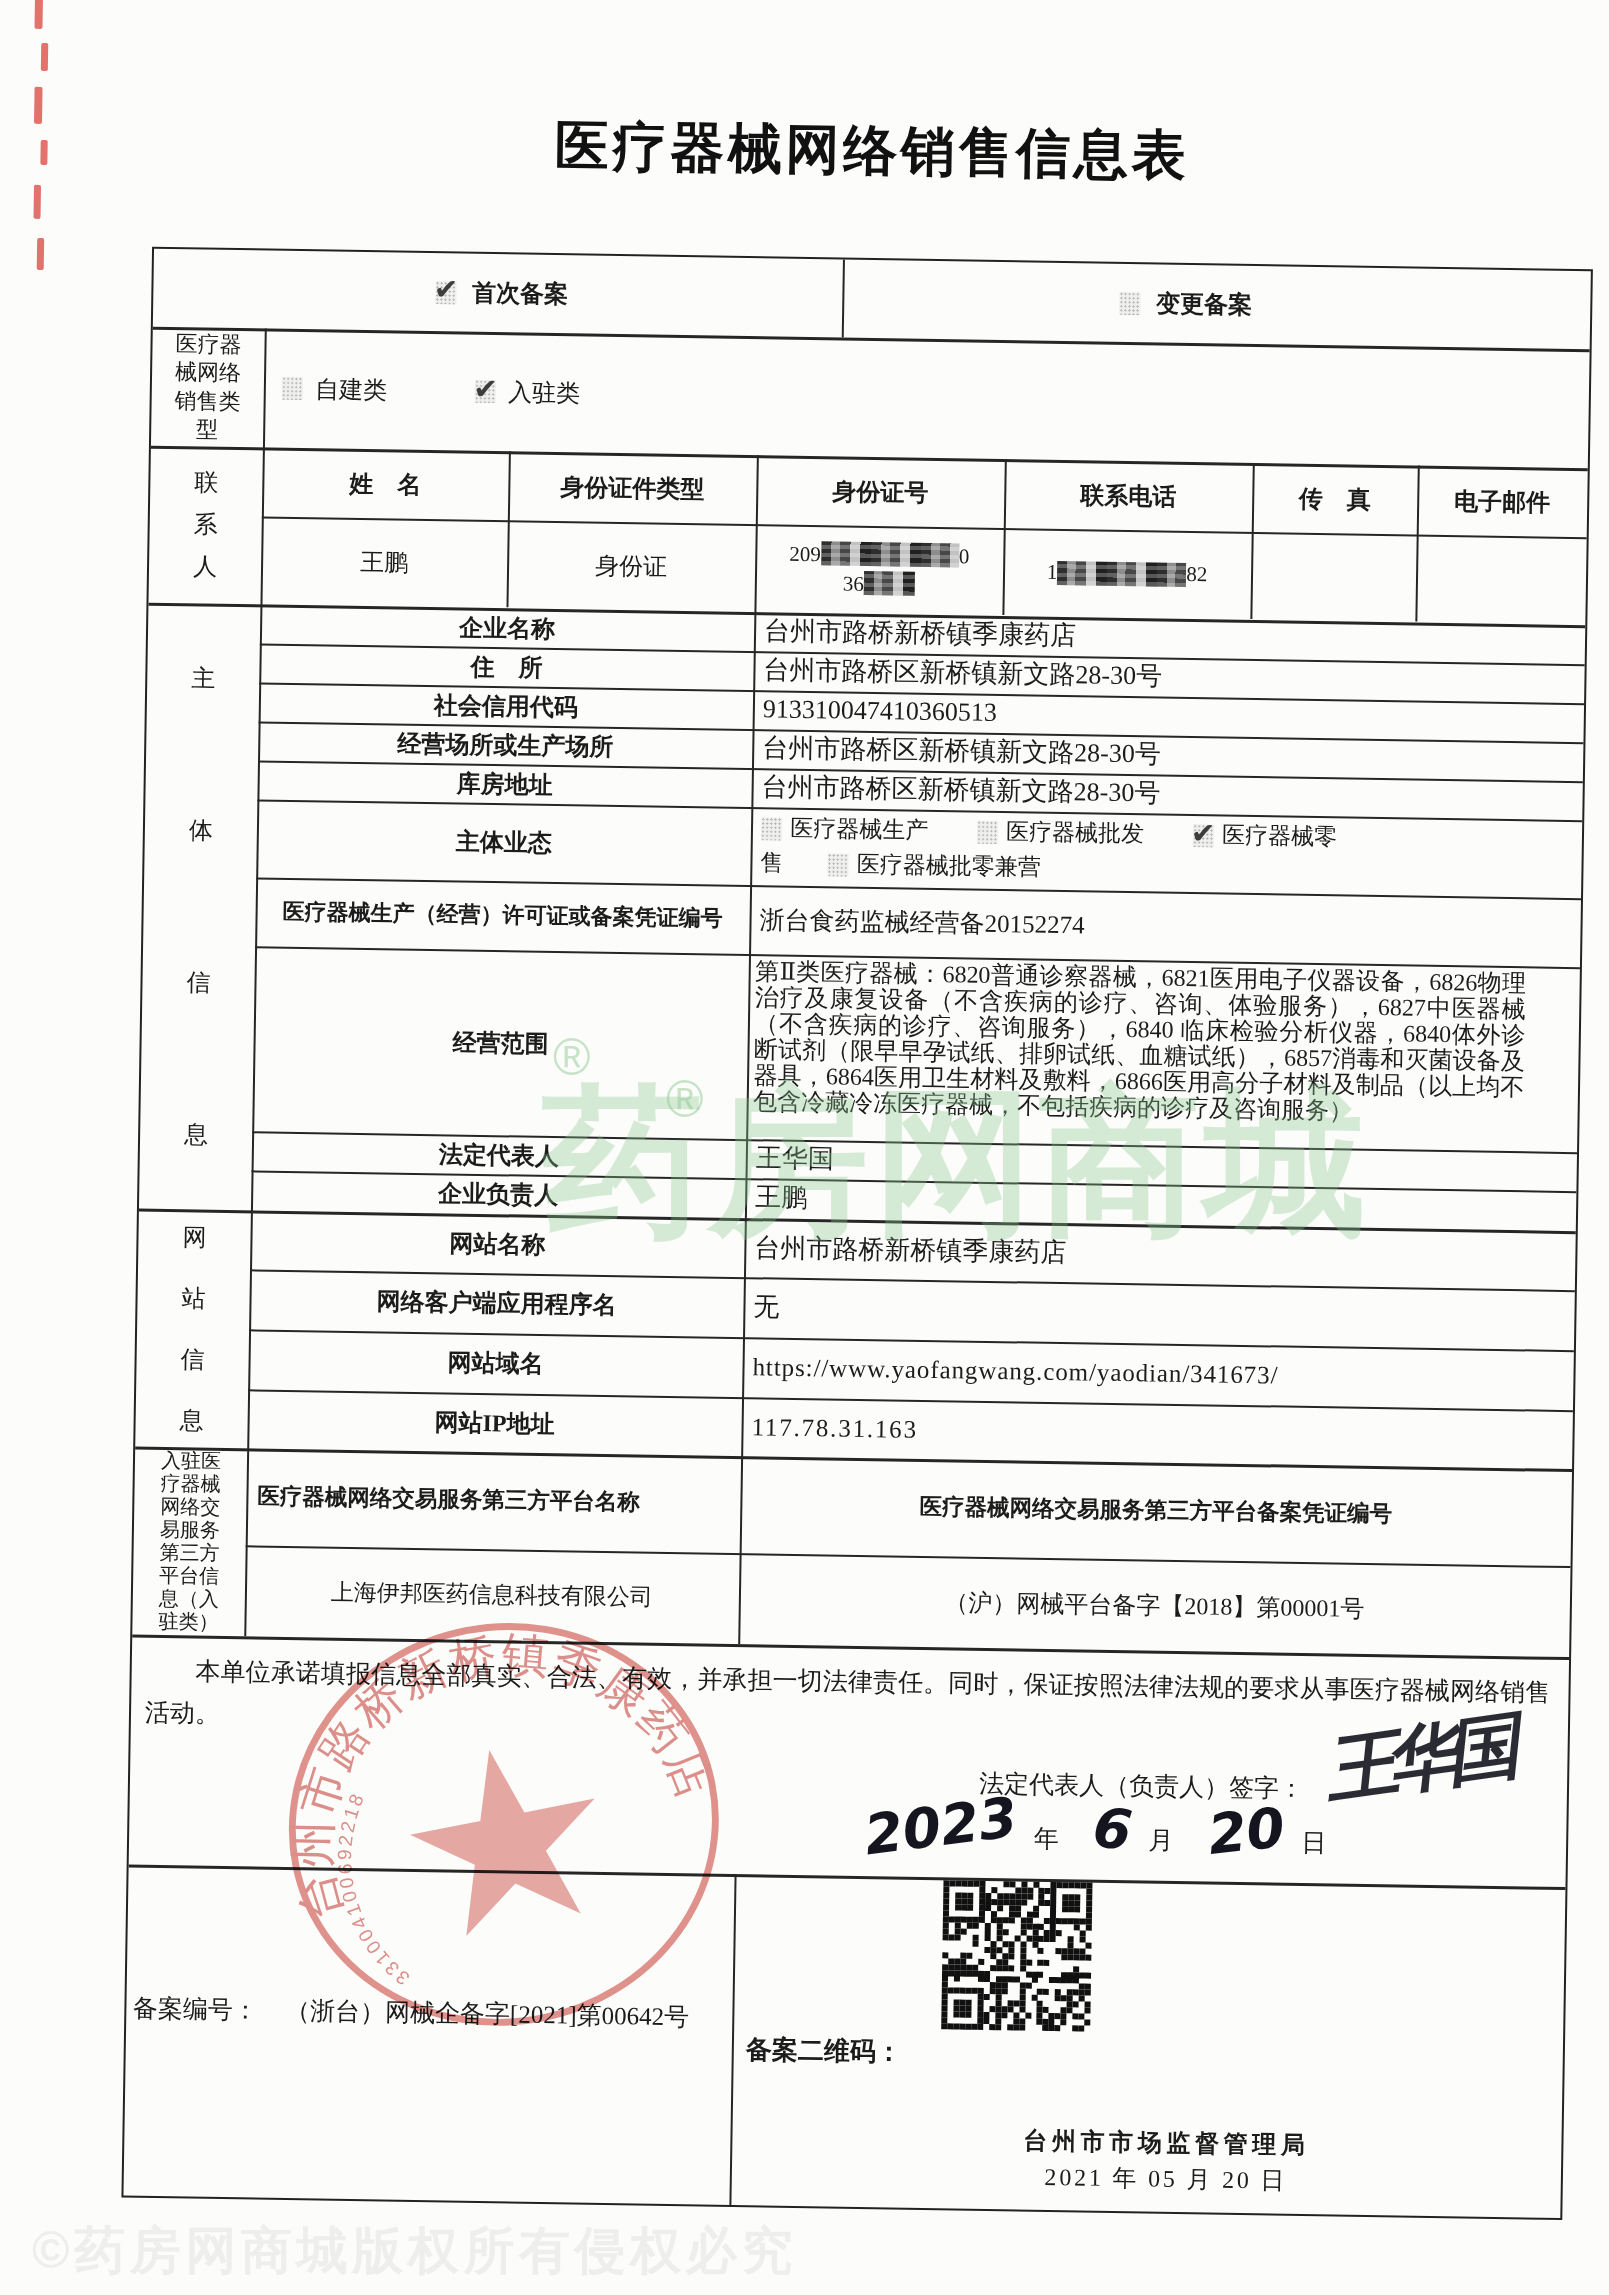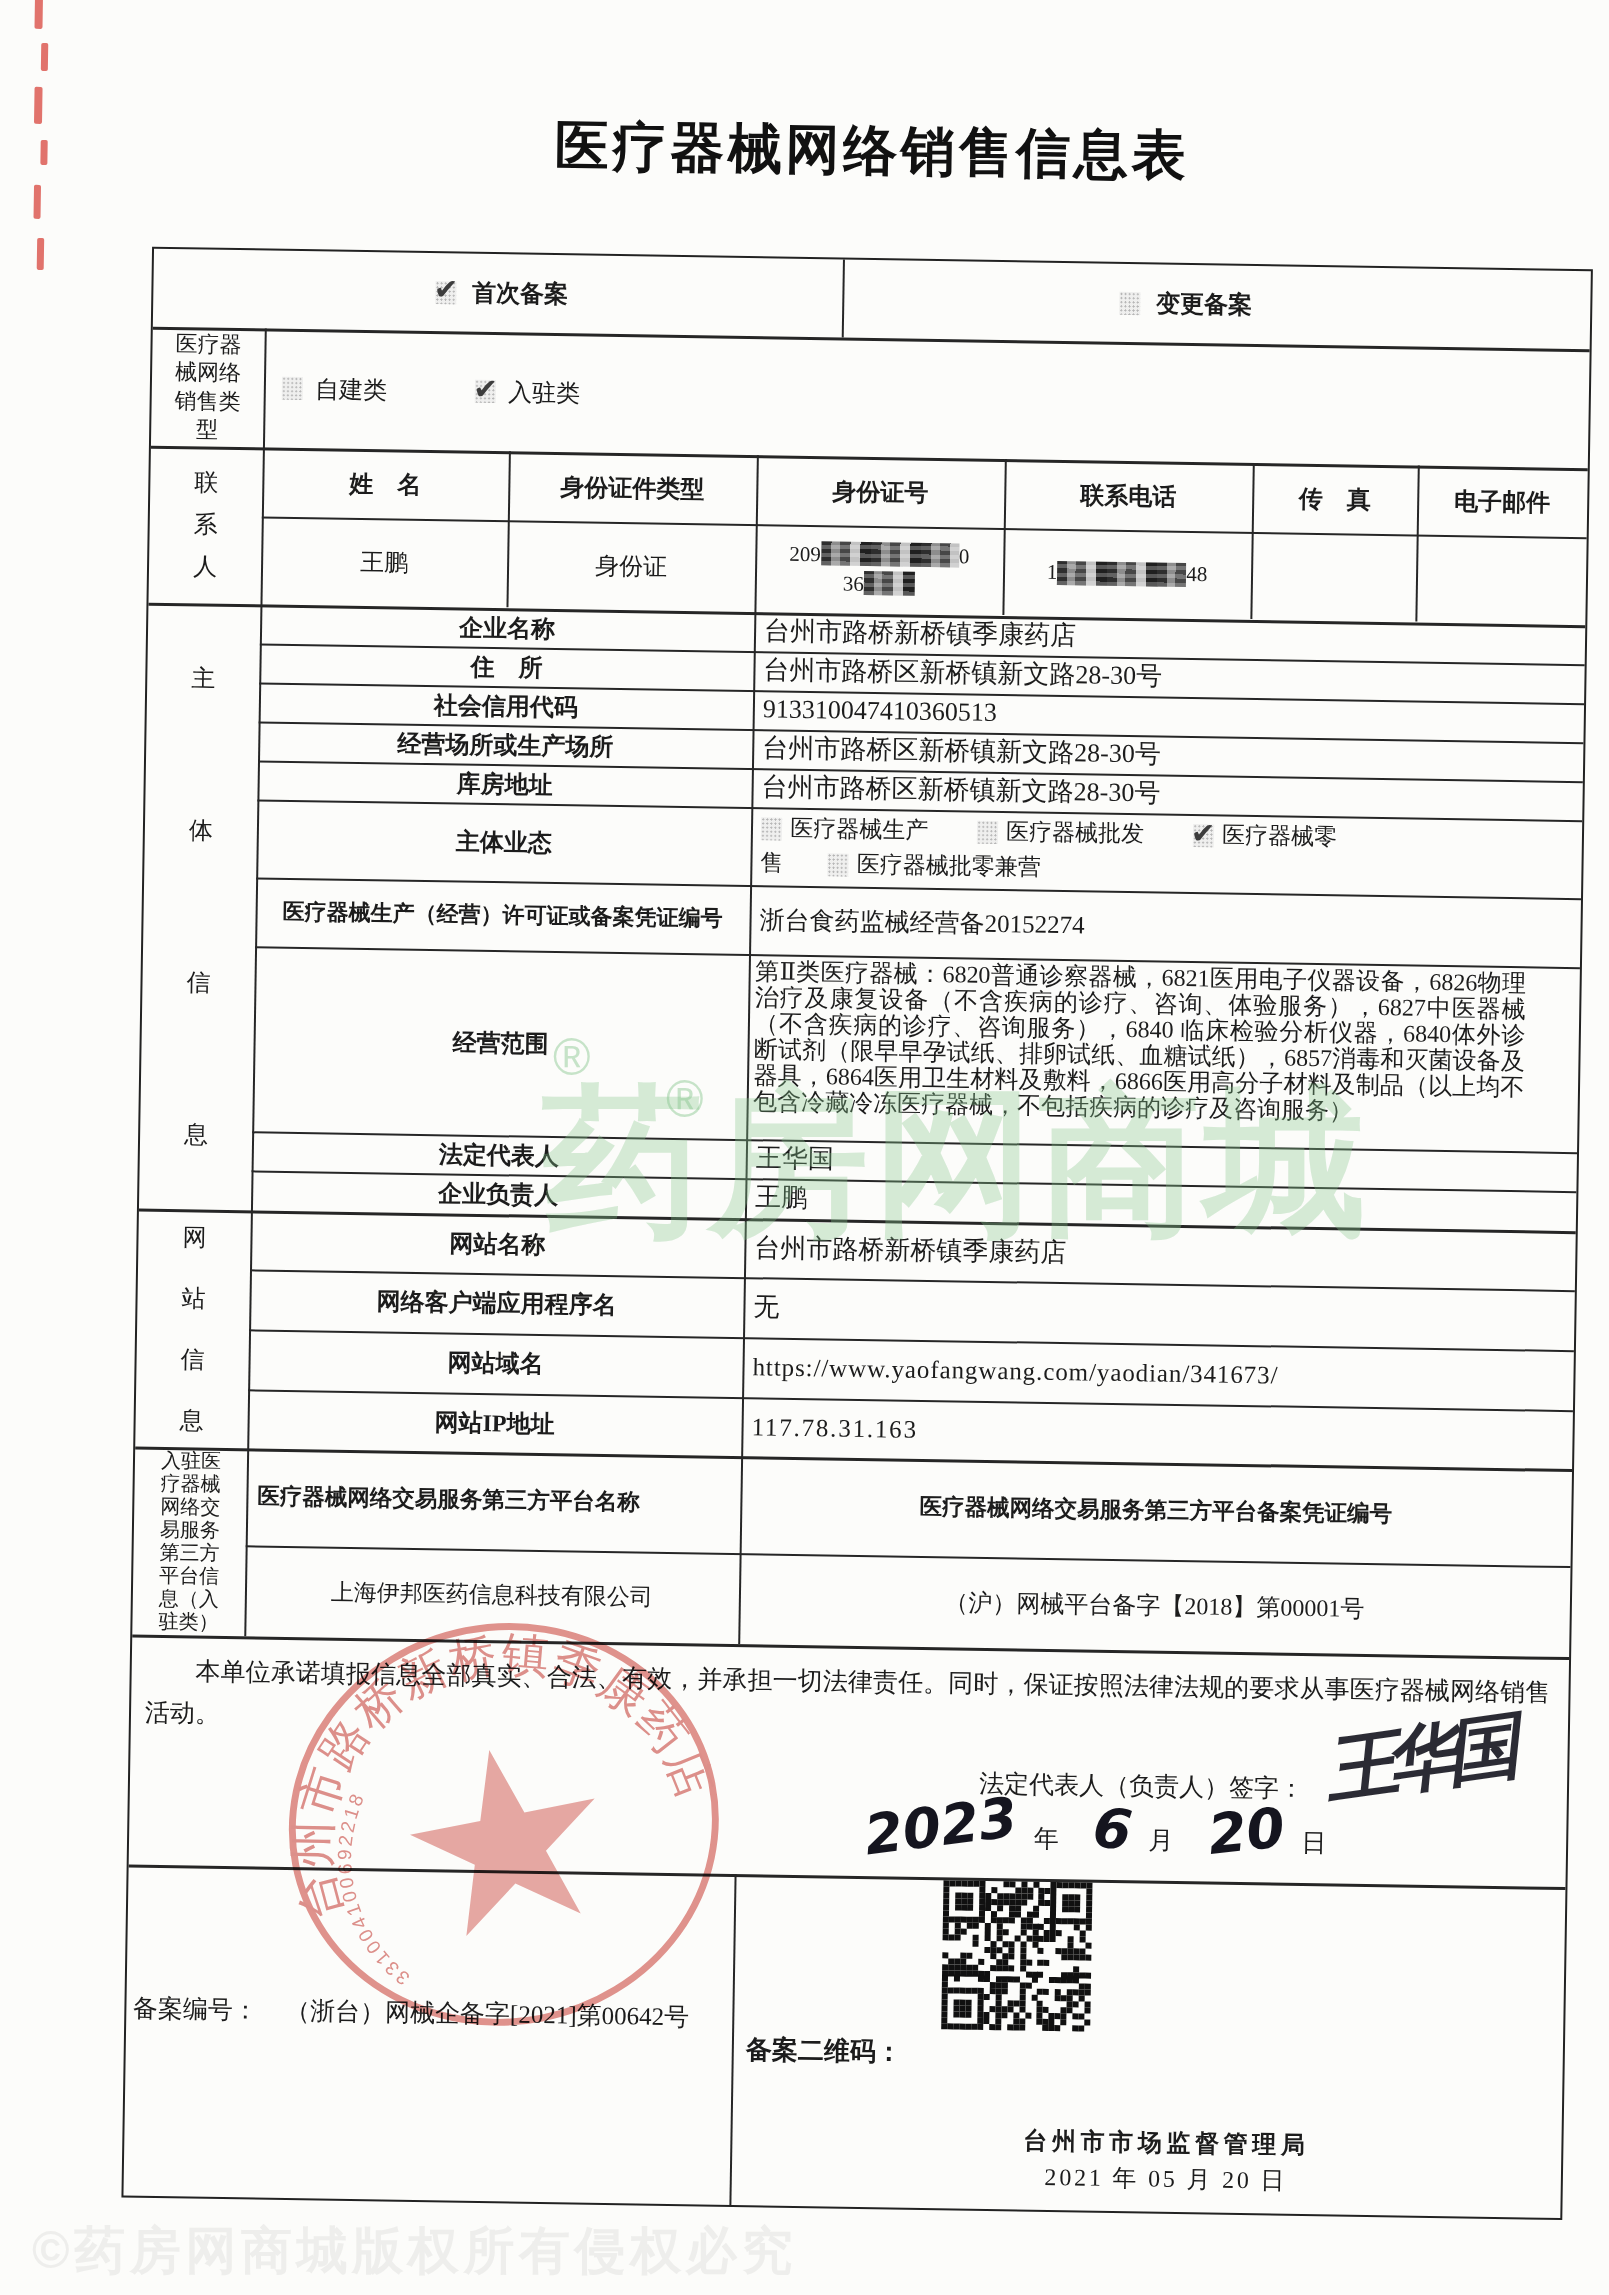--- a/index.html
+++ b/index.html
@@ -128,21 +128,21 @@
 
       <div class="cell" style="left:112px;top:266px;width:246px;height:87px;">王鹏</div>
       <div class="cell" style="left:358px;top:266px;width:248px;height:87px;">身份证</div>
       <div class="cell" style="left:606px;top:266px;width:248px;height:87px;flex-direction:column;font-size:21px;gap:2.8px;">
         <div><span>209</span><span class="mz" style="width:138px;"></span><span>0</span></div>
         <div><span>36</span><span class="mz" style="width:51px;"></span></div>
       </div>
       <div class="cell" style="left:854px;top:266px;width:248px;height:87px;font-size:21px;">
         <span>1</span>
           <span class="mz" style="width:129px;"></span>
-          <span>48</span>
+          <span>82</span>
       </div>
 
       <div class="cell" style="left:0;top:354px;width:112px;height:606px;">
         <div class="vtxt" style="width:27.5px;line-height:152px;">主体信息</div>
       </div>
 
       <div class="cell" style="left:112px;top:354px;width:494px;height:39px;font-weight:bold;">企业名称</div>
       <div class="cell left" style="left:606px;top:354px;width:831px;height:39px;padding-left:10px;font-size:26px;">台州市路桥新桥镇季康药店</div>
       <div class="cell" style="left:112px;top:393px;width:494px;height:39px;font-weight:bold;">住　所</div>
       <div class="cell left" style="left:606px;top:393px;width:831px;height:39px;padding-left:10px;font-size:26px;">台州市路桥区新桥镇新文路28-30号</div>

